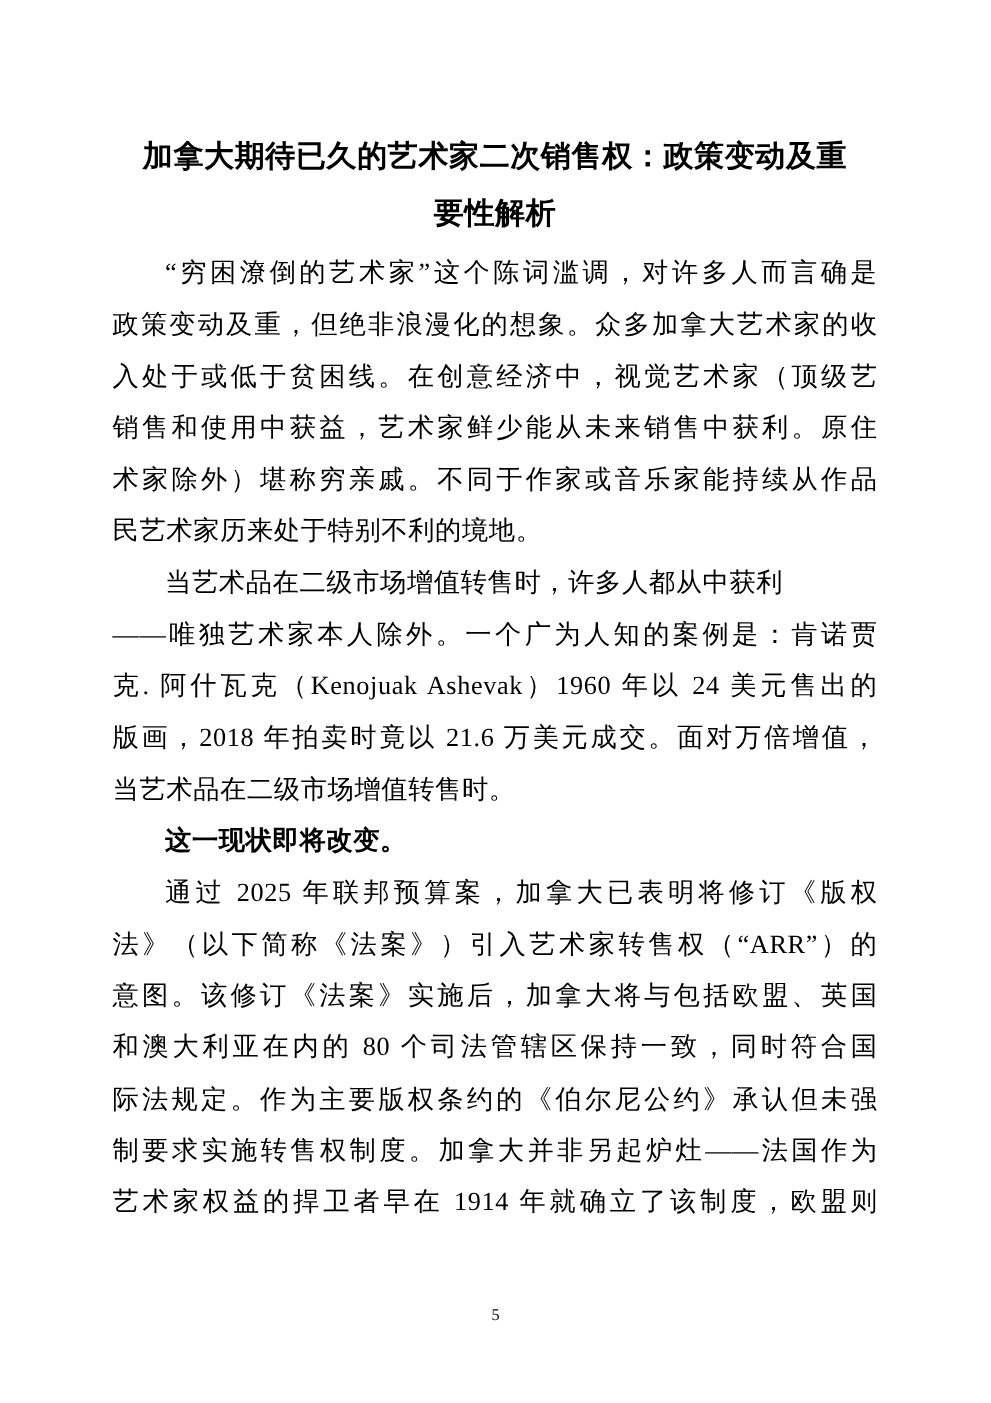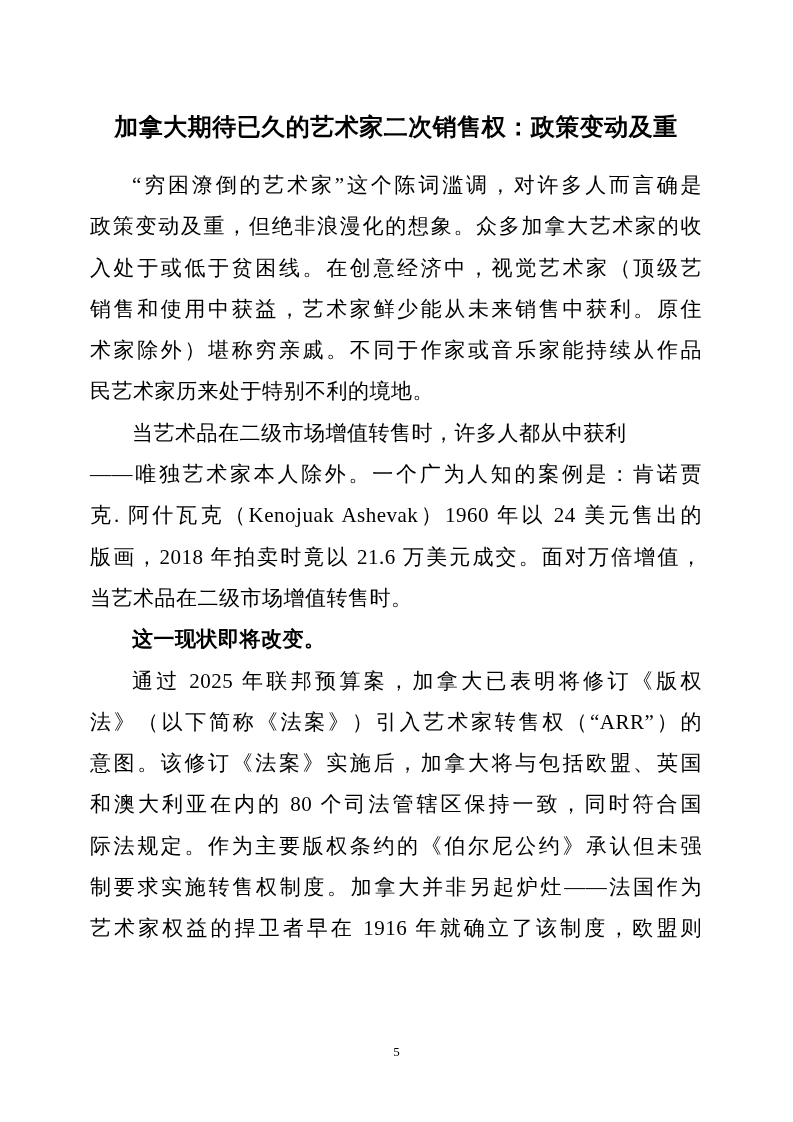--- a/index.html
+++ b/index.html
@@ -11,28 +11,28 @@
     font-family: "Liberation Serif", "DejaVu Serif", serif;
     overflow: hidden;
   }
   .content {
     position: absolute;
     left: 90px;
     top: 104px;
     width: 612px;
   }
   .doc-title {
-    font-family: Liberation Sans, sans-serif;
+    font-family: Liberation Serif, serif;
     font-weight: 700;
     font-size: 24px;
     line-height: 45px;
     text-align: center;
     letter-spacing: 0.5px;
   }
-  .body-text { margin-top: 16px; }
+  .body-text { margin-top: 4px; }
   .line {
     font-size: 21px;
     line-height: 41.3px;
     text-align: left;
     letter-spacing: 0.5px;
   }
   .line.fill {
     text-align: justify;
     text-align-last: justify;
     text-justify: inter-character;
@@ -49,20 +49,21 @@
     line-height: 16px;
   }
 </style>
 </head>
 <body>
 
 <div class="content">
 
   <div class="doc-title">
     <div>加拿大期待已久的艺术家二次销售权：政策变动及重</div>
+    <div>要性解析</div>
   </div>
 
   <div class="body-text">
 
     <div>
       <div class="line fill indent">“穷困潦倒的艺术家”这个陈词滥调，对许多人而言确是</div>
       <div class="line fill">政策变动及重，但绝非浪漫化的想象。众多加拿大艺术家的收</div>
       <div class="line fill">入处于或低于贫困线。在创意经济中，视觉艺术家（顶级艺</div>
       <div class="line fill">销售和使用中获益，艺术家鲜少能从未来销售中获利。原住</div>
       <div class="line fill">术家除外）堪称穷亲戚。不同于作家或音乐家能持续从作品</div>
@@ -81,19 +82,19 @@
       <div class="line indent bold">这一现状即将改变。</div>
     </div>
 
     <div>
       <div class="line fill indent">通过 2025 年联邦预算案，加拿大已表明将修订《版权</div>
       <div class="line fill">法》（以下简称《法案》）引入艺术家转售权（“ARR”）的</div>
       <div class="line fill">意图。该修订《法案》实施后，加拿大将与包括欧盟、英国</div>
       <div class="line fill">和澳大利亚在内的 80 个司法管辖区保持一致，同时符合国</div>
       <div class="line fill">际法规定。作为主要版权条约的《伯尔尼公约》承认但未强</div>
       <div class="line fill">制要求实施转售权制度。加拿大并非另起炉灶——法国作为</div>
-      <div class="line fill">艺术家权益的捍卫者早在 1916 年就确立了该制度，欧盟则</div>
+      <div class="line fill">艺术家权益的捍卫者早在 1914 年就确立了该制度，欧盟则</div>
     </div>
 
   </div>
 </div>
 
 <div class="page-number">5</div>
 
 </body></html>

